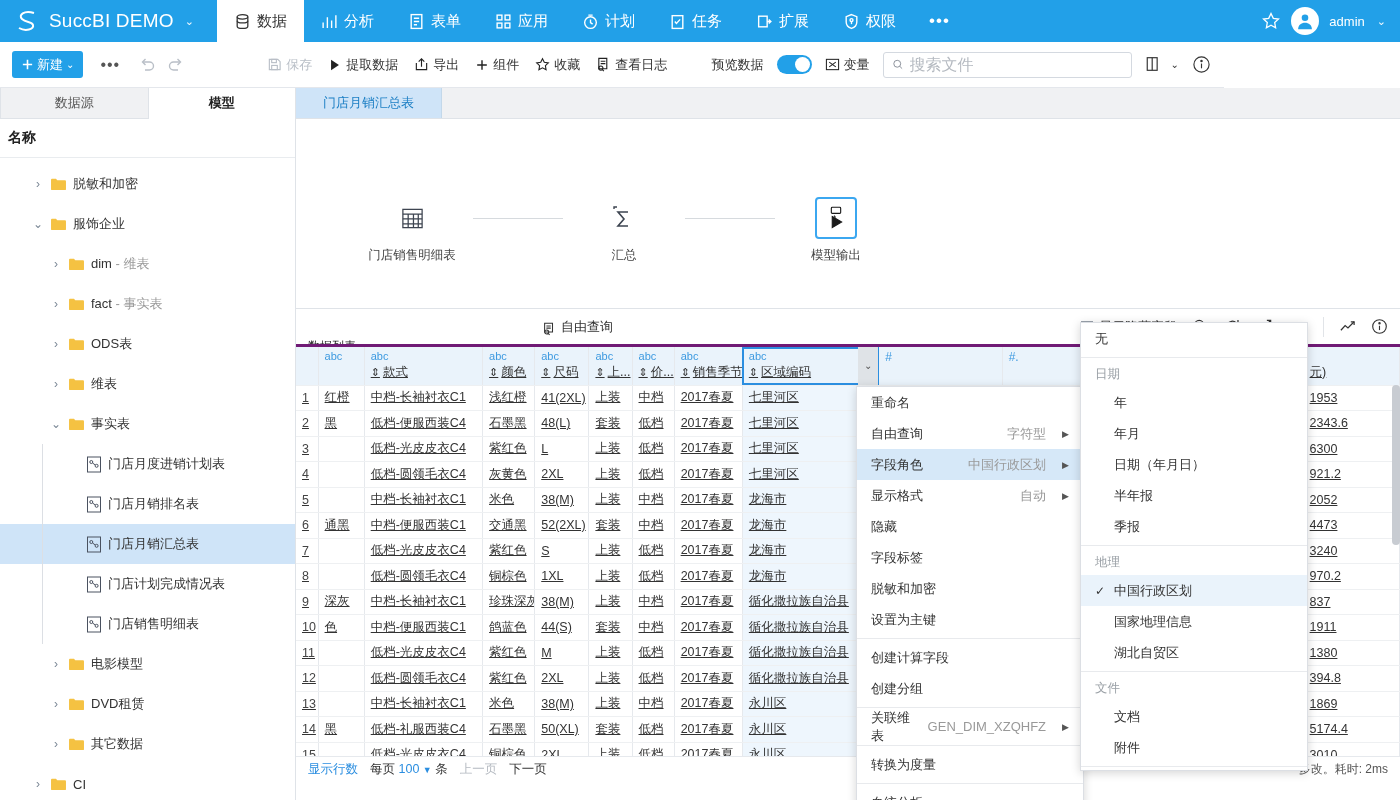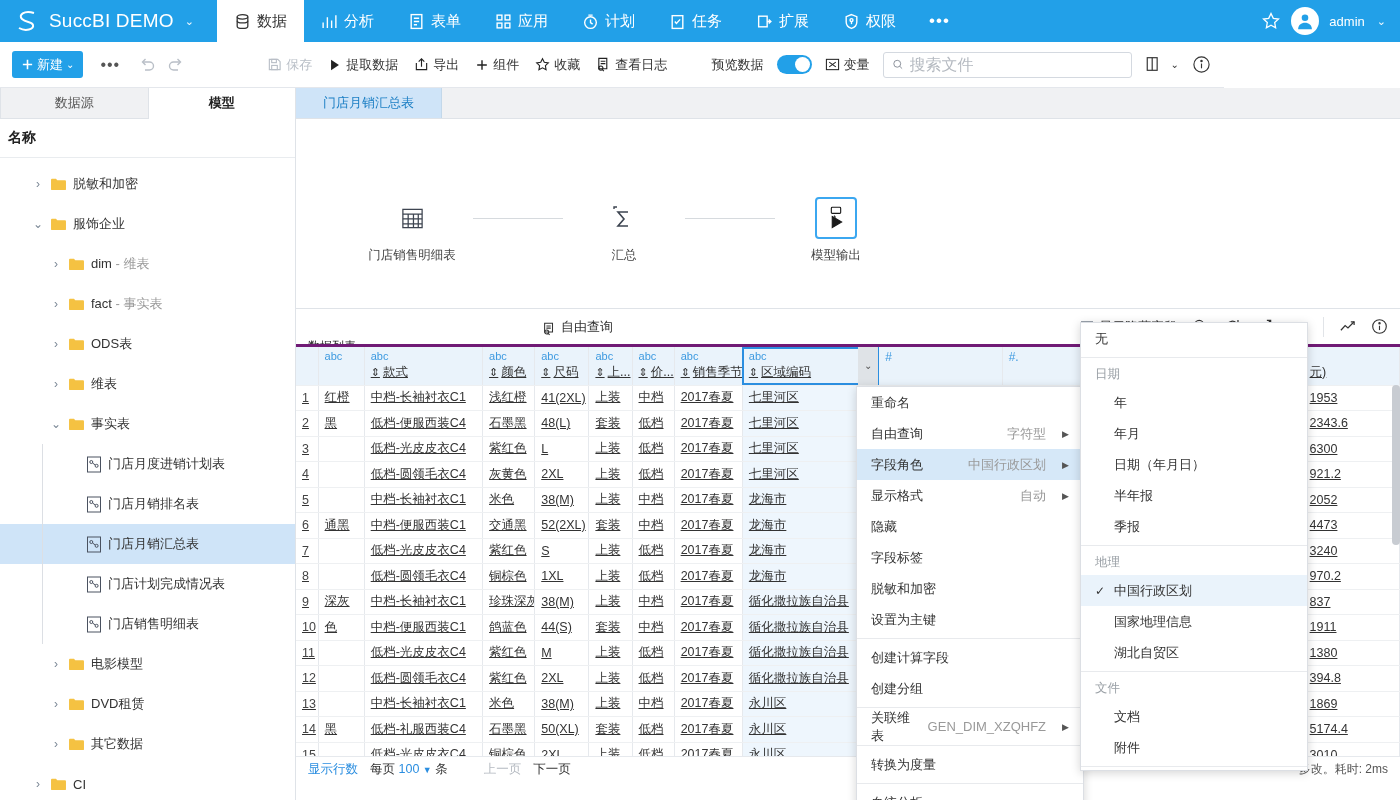--- a/index.html
+++ b/index.html
@@ -161,21 +161,21 @@
   }
 
   
   .dfoot {
     height: 26px; display: flex; align-items: center; gap: 12px;
     padding: 0 12px; font-size: 12.5px; border-top: 1px solid #e6e9ed; background: #fff;
   }
   .flink { color: #2b8ee0; cursor: pointer; }
   .fpage { color: #333; }
   .fpage .n { color: #2b8ee0; }
-  .fdis { color: #b5bac1; cursor: default; margin-left: 24px; }
+  .fdis { color: #b5bac1; cursor: default; }
   .fnext { color: #333; cursor: pointer; }
   .fstat { margin-left: auto; color: #555; font-size: 12px; }
 
   
   .menu {
     position: absolute; background: #fff; border: 1px solid #dcdfe4;
     box-shadow: 0 2px 9px rgba(0,0,0,.17); z-index: 50; font-size: 13px;
   }
   .mi { height: 31px; display: flex; align-items: center; padding: 0 14px; cursor: pointer; gap: 8px; }
   .mi.hi { background: #d6e8f8; }

